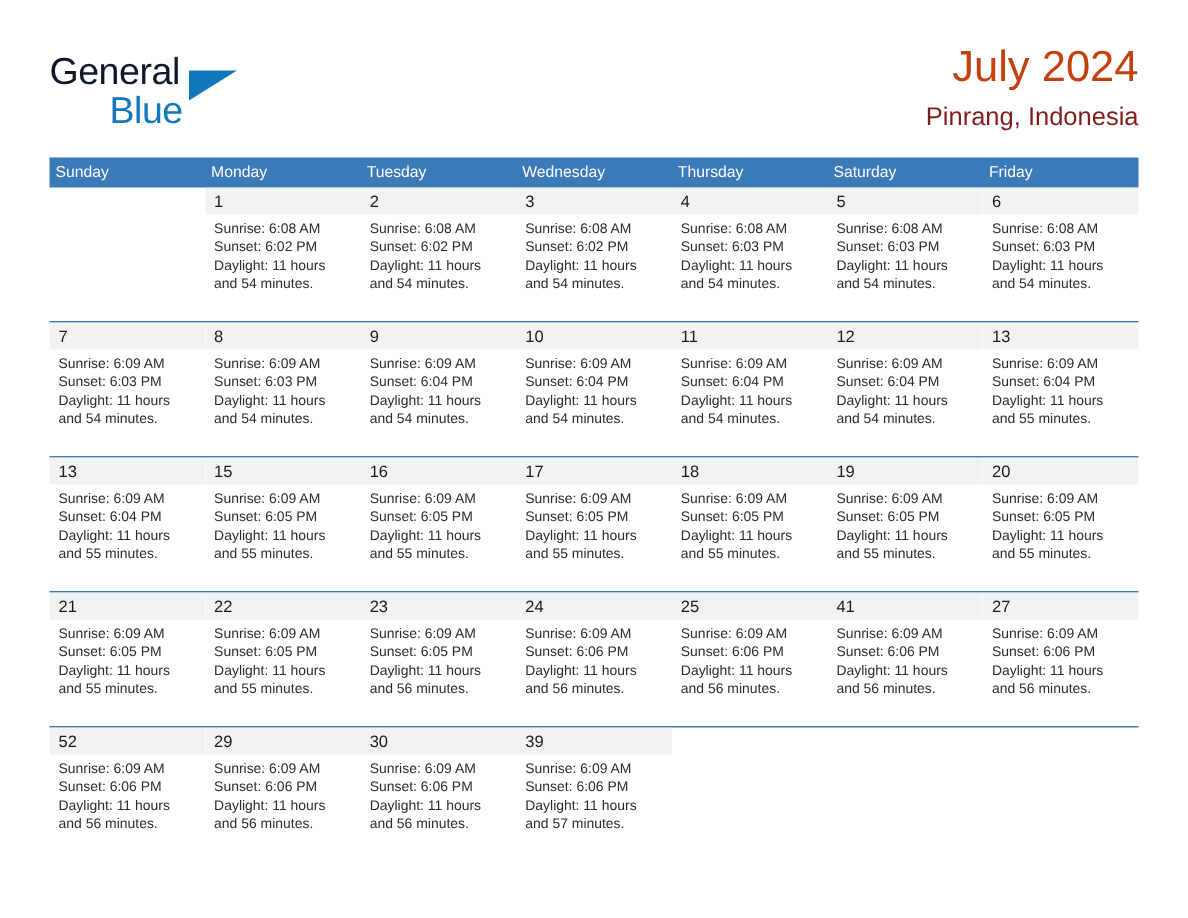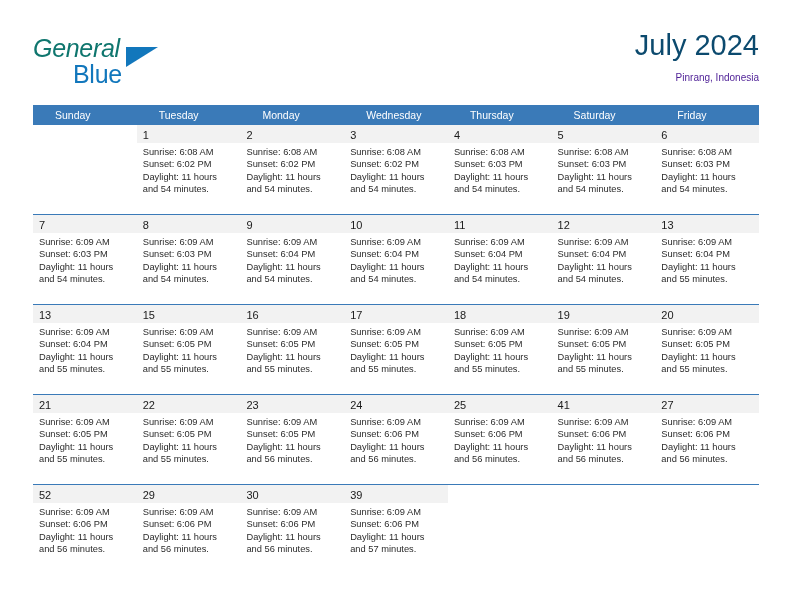--- a/index.html
+++ b/index.html
@@ -35,23 +35,22 @@
     top: 6px;
     width: 180px;
     height: 54px;
   }
   .logo-general {
     position: absolute;
     left: 0;
     top: 0;
     font-size: 25px;
     letter-spacing: -0.3px;
-    color: #0f766e;
+    color: #0f172a;
     line-height: 28px;
-    font-style: italic;
   }
   .logo-triangle {
     position: absolute;
     left: 93px;
     top: 13px;
     width: 0;
     height: 0;
     border-left: 32px solid #1277bc;
     border-bottom: 20px solid transparent;
   }
@@ -66,29 +65,29 @@
   }
 
   .title-block {
     position: absolute;
     right: 0;
     top: 0;
     text-align: right;
   }
   .cal-title {
     font-size: 29px;
-    color: #0c4a6e;
+    color: #c2410c;
     line-height: 34px;
     font-weight: normal;
     margin: 0;
     white-space: nowrap;
   }
   .cal-subtitle {
-    font-size: 10px;
-    color: #4c1d95;
+    font-size: 17px;
+    color: #7f1d1d;
     line-height: 20px;
     margin: 6px 0 0 0;
     white-space: nowrap;
   }
 
   
   .calendar {
     position: absolute;
     left: 33px;
     top: 105px;
@@ -97,21 +96,21 @@
   .dow-row {
     display: flex;
     background: #3a7ab8;
     height: 20px;
   }
   .dow-cell {
     flex: 1 1 0;
     color: #ffffff;
     font-size: 10.5px;
     line-height: 20px;
-    padding-left: 22px;
+    padding-left: 4px;
     box-sizing: border-box;
     white-space: nowrap;
     overflow: hidden;
   }
   .week-row {
     display: flex;
     border-top: 1px solid #3a7ab8;
     height: 89px;
   }
   .week-row:first-of-type {
@@ -163,22 +162,22 @@
       <h1 class="cal-title">July 2024</h1>
       <p class="cal-subtitle">Pinrang, Indonesia</p>
     </div>
 
   </div>
 
   <div class="calendar">
 
     <div class="dow-row">
       <div class="dow-cell">Sunday</div>
+      <div class="dow-cell">Monday</div>
       <div class="dow-cell">Tuesday</div>
-      <div class="dow-cell">Monday</div>
       <div class="dow-cell">Wednesday</div>
       <div class="dow-cell">Thursday</div>
       <div class="dow-cell">Saturday</div>
       <div class="dow-cell">Friday</div>
     </div>
 
     <div id="weeks-container">
         <div class="week-row">
           <div class="day-cell empty">
             <div class="day-num-band"><span class="day-num"></span></div>

